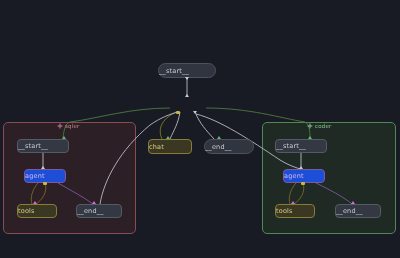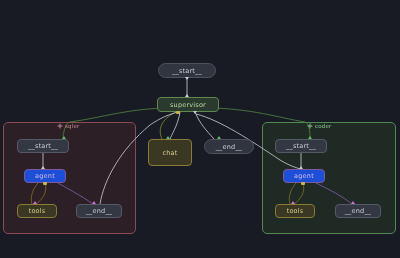--- a/index.html
+++ b/index.html
@@ -14,21 +14,21 @@
     width: 400px; height: 258px;
     background: #181b24;
   }
   svg.edges {
     position: absolute; left: 0; top: 0;
     width: 400px; height: 258px;
     pointer-events: none;
   }
   .node {
     position: absolute;
-    display: flex; align-items: center; justify-content: center;
+    display: flex; align-items: center; justify-content: flex-start;
     border-radius: 4px;
     font-size: 6.5px;
     letter-spacing: 0.2px;
     white-space: nowrap;
     border-width: 1px;
     border-style: solid;
   }
   .node.pill { border-radius: 11px; }
   
   .n-gray   { background:#31353f; border-color:#4d525e; color:#c9ccd4; }
@@ -117,28 +117,25 @@
       <path d="M5 0.5 L6.4 2 H5.7 V4.3 H8 V3.6 L9.5 5 L8 6.4 V5.7 H5.7 V8 H6.4 L5 9.5 L3.6 8 H4.3 V5.7 H2 V6.4 L0.5 5 L2 3.6 V4.3 H4.3 V2 H3.6 Z" fill="#8dc490"></path>
     </svg>
     <span>coder</span>
   </div>
 
   <div class="node n-gray pill" style="left:158px;top:63px;width:58px;height:15px;">
     <span>__start__</span>
   </div>
   <div class="handle h-gray" style="left:185px;top:77px;"></div>
 
-  <div class="node n-green" style="left:157px;top:97px;width:62px;height:15px;">
-    <span>supervisor</span>
-  </div>
   <div class="handle up h-gray" style="left:185px;top:94px;"></div>
   <div class="handle h-olive sq" style="left:176px;top:111px;"></div>
   <div class="handle h-gray" style="left:193px;top:111px;"></div>
 
-  <div class="node n-olive" style="left:148px;top:139px;width:44px;height:27px;">
+  <div class="node n-olive" style="left:148px;top:139px;width:44px;height:15px;">
     <span>chat</span>
   </div>
   <div class="handle up h-green" style="left:166px;top:136px;"></div>
 
   <div class="node n-gray pill" style="left:204px;top:139px;width:50px;height:15px;">
     <span>__end__</span>
   </div>
   <div class="handle up h-green" style="left:217px;top:136px;"></div>
 
   <div class="node n-darkgray" style="left:17px;top:139px;width:52px;height:14px;">

